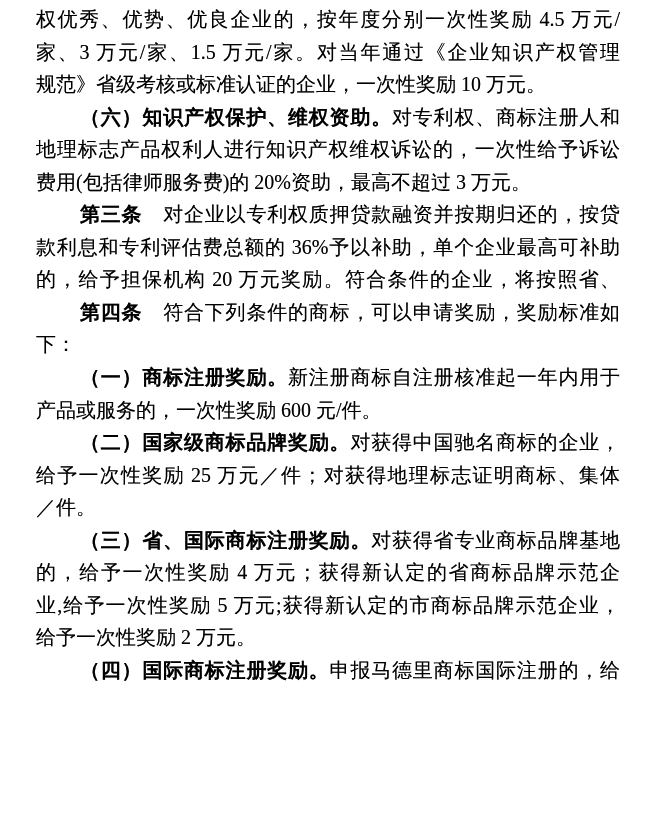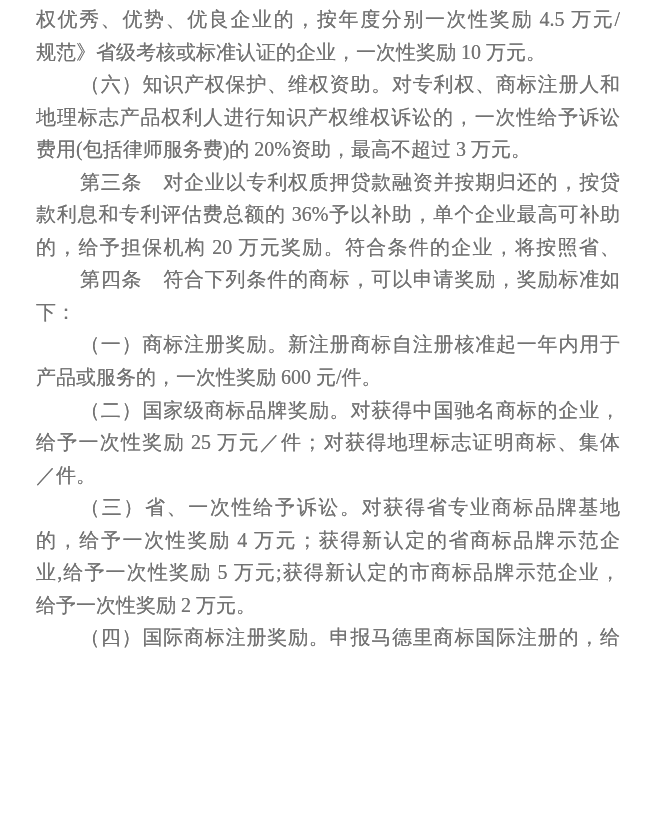--- a/index.html
+++ b/index.html
@@ -14,50 +14,51 @@
     box-sizing: border-box;
     width: 650px;
     height: 838px;
     padding: 3px 30px 0 36px;
     background: #ffffff;
   }
   .line {
     font-size: 20px;
     line-height: 32.55px;
     height: 32.55px;
-    color: #737373;
+    color: #000000;
     text-align: justify;
     text-shadow: 0 0 0.5px rgba(30,30,30,0.55);
     white-space: normal;
     overflow: hidden;
   }
   
   .line.j { text-align-last: justify; }
   
   .line.ind { text-indent: 2.2em; }
   
-  .b { font-weight: 400; }
+  .b { font-weight: 700; }
 </style>
 </head>
 <body>
 
 <div class="page">
   <div class="line j"><span>权优秀、优势、优良企业的，按年度分别一次性奖励 4.5 万元/</span></div>
+  <div class="line j"><span>家、3 万元/家、1.5 万元/家。对当年通过《企业知识产权管理</span></div>
   <div class="line"><span>规范》省级考核或标准认证的企业，一次性奖励 10 万元。</span></div>
   <div class="line j ind"><span class="b">（六）知识产权保护、维权资助。</span><span>对专利权、商标注册人和</span></div>
   <div class="line j"><span>地理标志产品权利人进行知识产权维权诉讼的，一次性给予诉讼</span></div>
   <div class="line"><span>费用(包括律师服务费)的 20%资助，最高不超过 3 万元。</span></div>
   <div class="line j ind"><span class="b">第三条</span><span>　对企业以专利权质押贷款融资并按期归还的，按贷</span></div>
   <div class="line j"><span>款利息和专利评估费总额的 36%予以补助，单个企业最高可补助</span></div>
   <div class="line j"><span>的，给予担保机构 20 万元奖励。符合条件的企业，将按照省、</span></div>
   <div class="line j ind"><span class="b">第四条</span><span>　符合下列条件的商标，可以申请奖励，奖励标准如</span></div>
   <div class="line"><span>下：</span></div>
   <div class="line j ind"><span class="b">（一）商标注册奖励。</span><span>新注册商标自注册核准起一年内用于</span></div>
   <div class="line"><span>产品或服务的，一次性奖励 600 元/件。</span></div>
   <div class="line j ind"><span class="b">（二）国家级商标品牌奖励。</span><span>对获得中国驰名商标的企业，</span></div>
   <div class="line j"><span>给予一次性奖励 25 万元／件；对获得地理标志证明商标、集体</span></div>
   <div class="line"><span>／件。</span></div>
-  <div class="line j ind"><span class="b">（三）省、一次性给予诉讼。</span><span>对获得省专业商标品牌基地</span></div>
+  <div class="line j ind"><span class="b">（三）省、国际商标注册奖励。</span><span>对获得省专业商标品牌基地</span></div>
   <div class="line j"><span>的，给予一次性奖励 4 万元；获得新认定的省商标品牌示范企</span></div>
   <div class="line j"><span>业,给予一次性奖励 5 万元;获得新认定的市商标品牌示范企业，</span></div>
   <div class="line"><span>给予一次性奖励 2 万元。</span></div>
   <div class="line j ind"><span class="b">（四）国际商标注册奖励。</span><span>申报马德里商标国际注册的，给</span></div>
 </div>
 
 </body></html>

